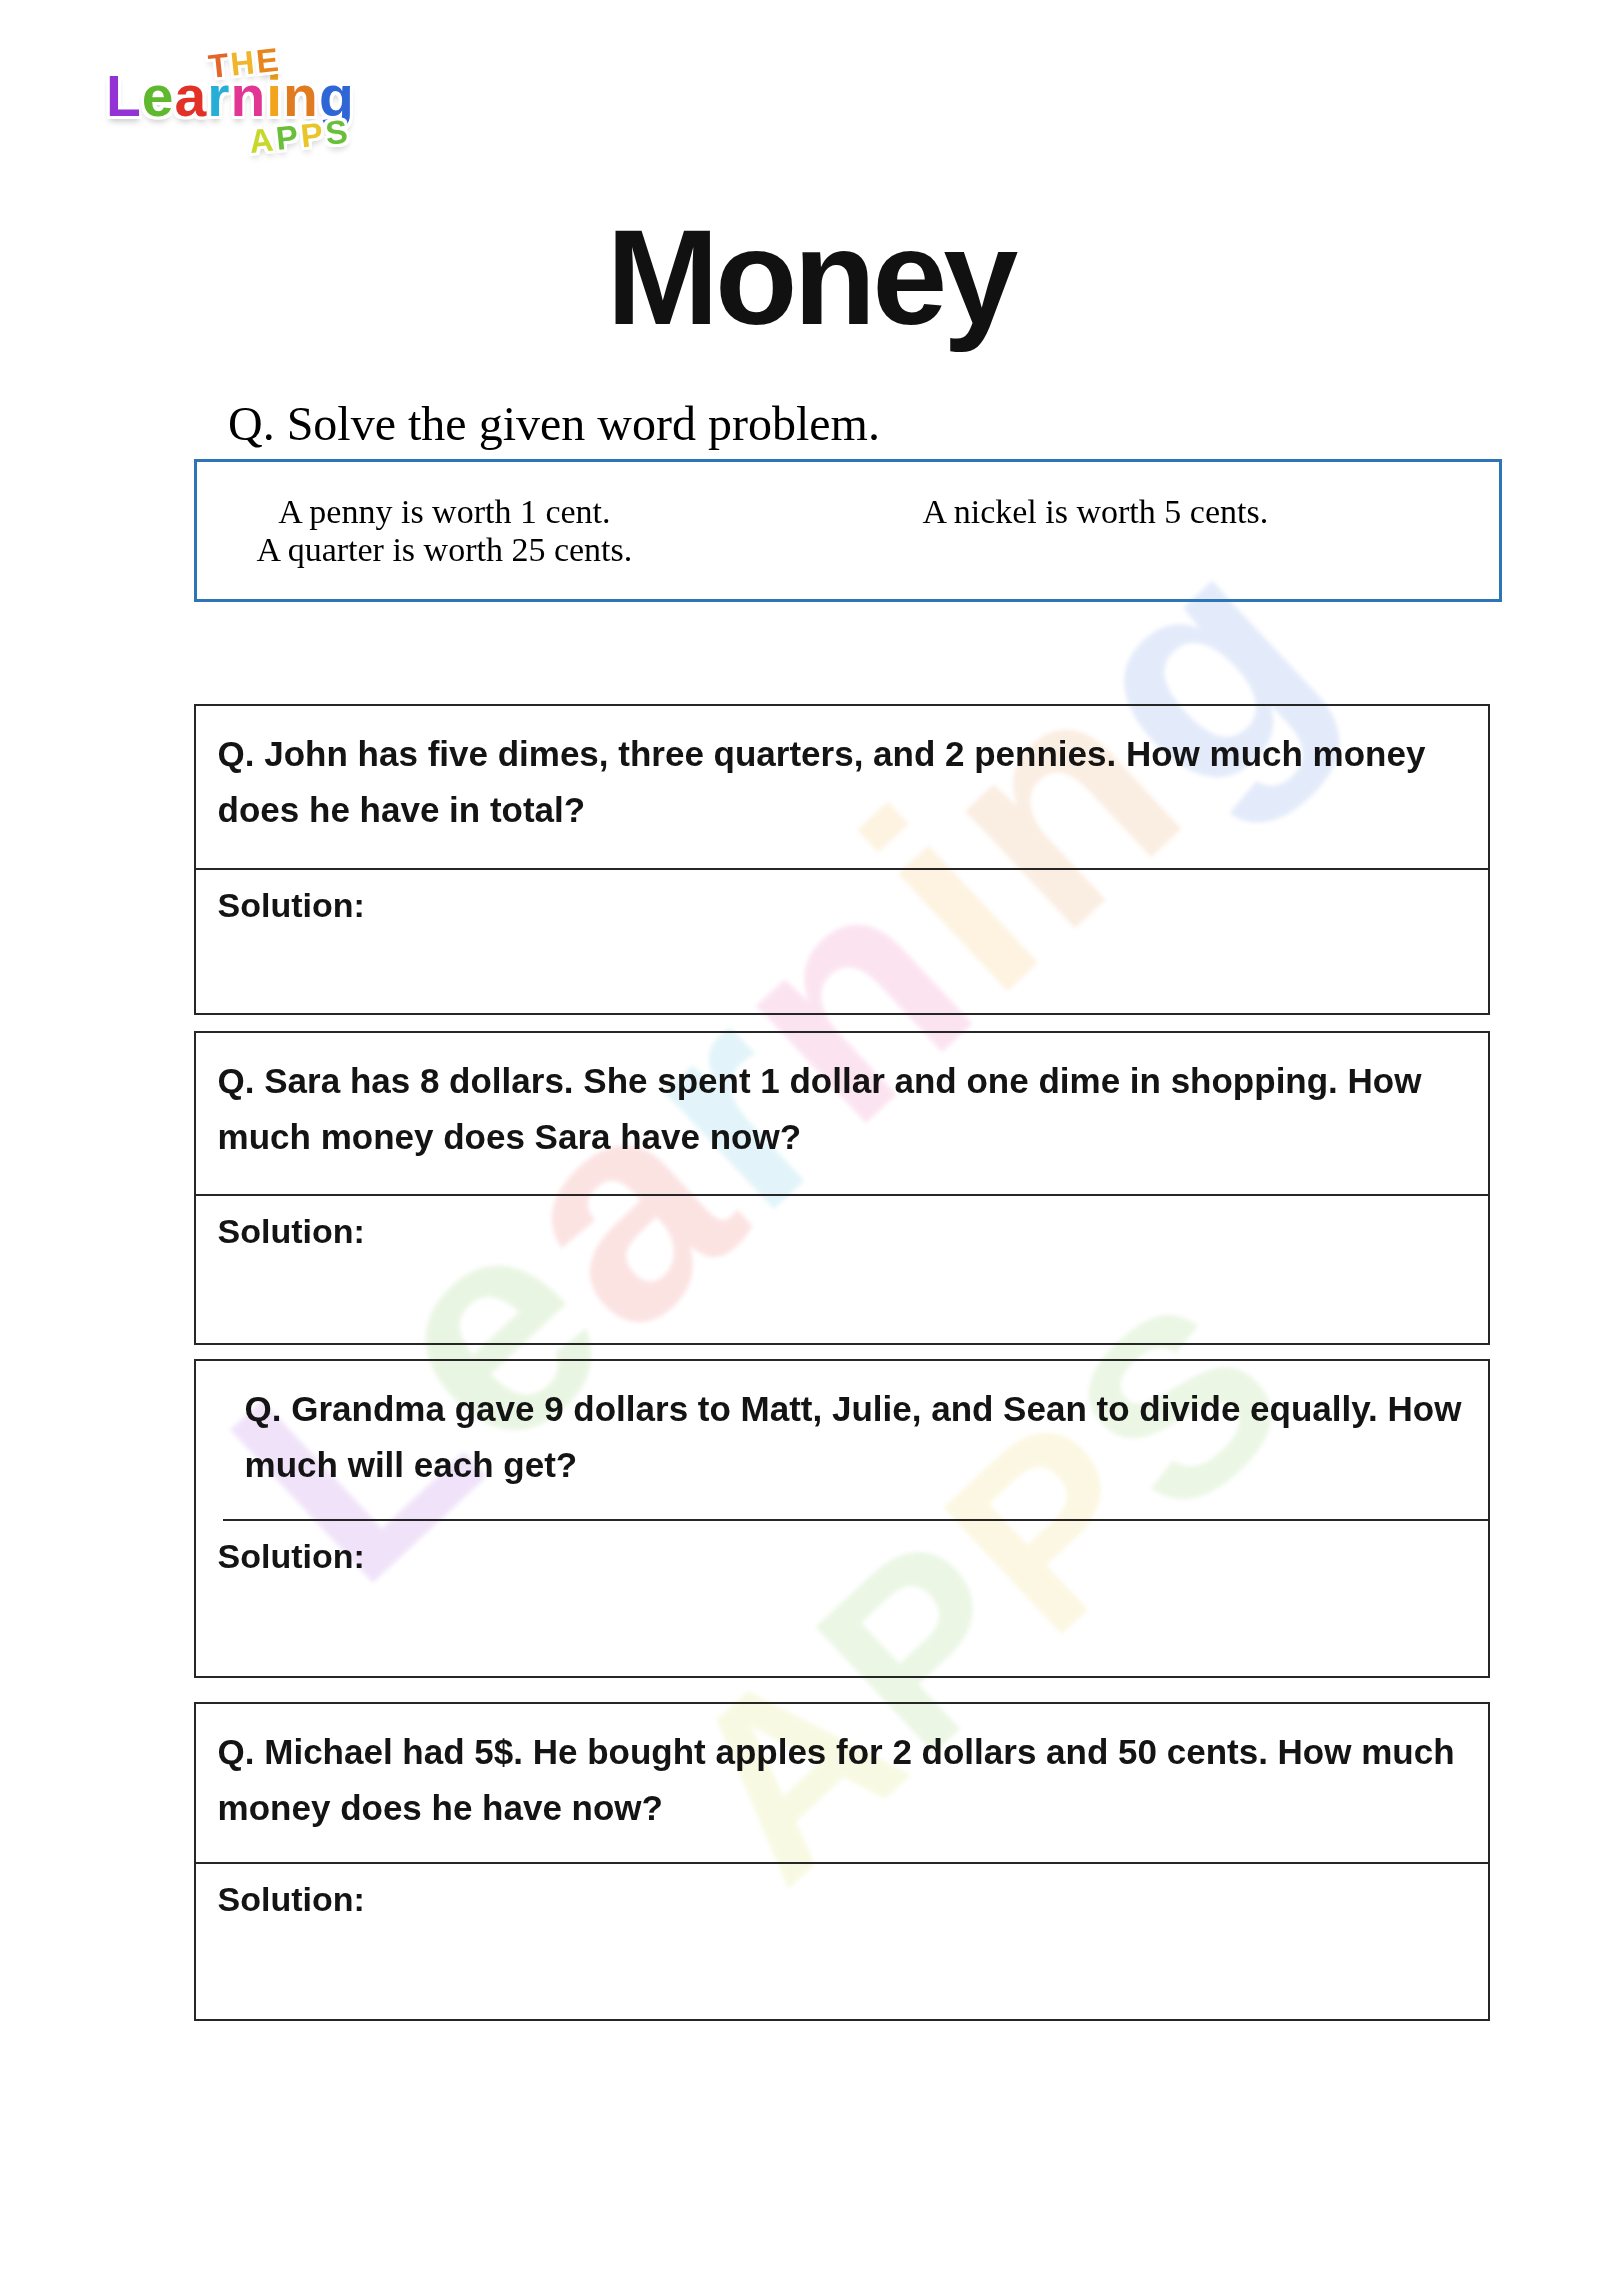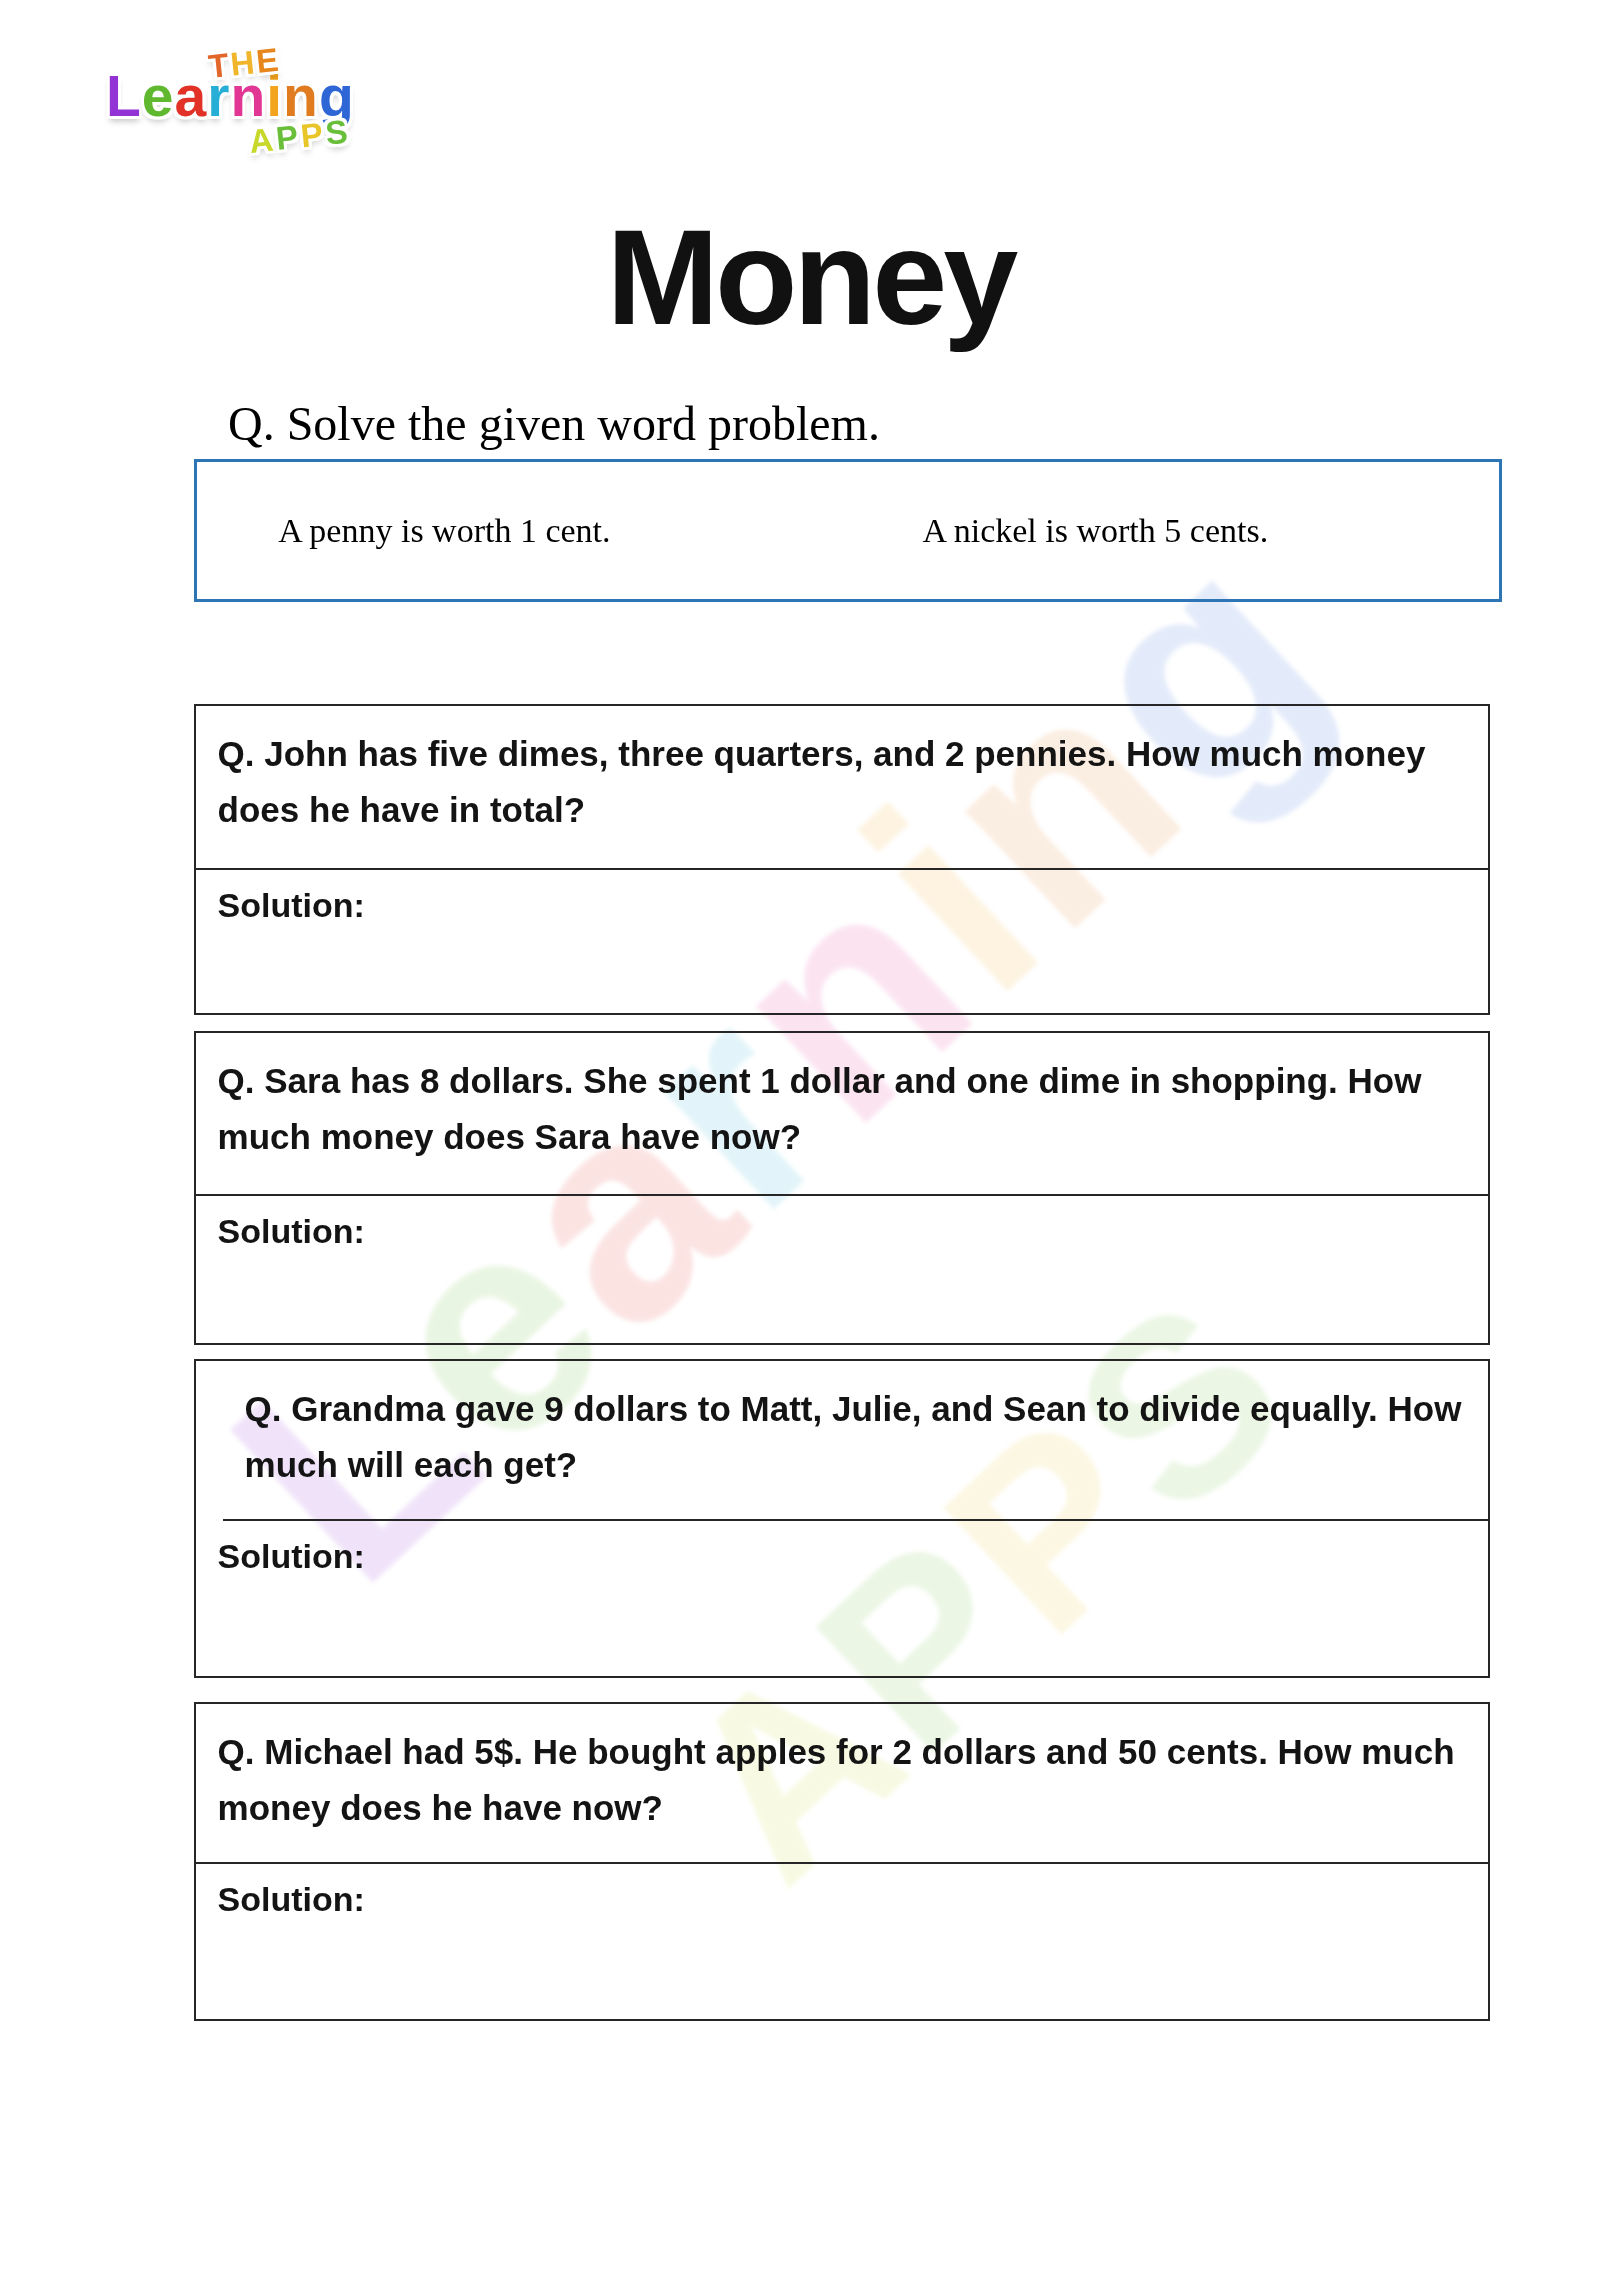--- a/index.html
+++ b/index.html
@@ -101,20 +101,21 @@
     <div id="logo-apps" class="bubble logo-apps"><span style="color: rgb(199, 216, 42);">A</span><span style="color: rgb(106, 191, 58);">P</span><span style="color: rgb(232, 198, 42);">P</span><span style="color: rgb(106, 191, 58);">S</span></div>
   </div>
 
   <h1 class="layer title">Money</h1>
 
   <div class="layer prompt">Q. Solve the given word problem.</div>
 
   <div class="layer info-box">
     <div>A penny is worth 1 cent.</div>
     <div>A nickel is worth 5 cents.</div>
+    <div>A quarter is worth 25 cents.</div>
   </div>
 
   <div id="q0" class="layer qblock">
     <div class="q-text">Q. John has five dimes, three quarters, and 2 pennies. How much money does he have in total?</div>
     <div class="sol-area">
       <div class="sol-label">Solution:</div>
     </div>
   </div>
 
   <div id="q1" class="layer qblock">

